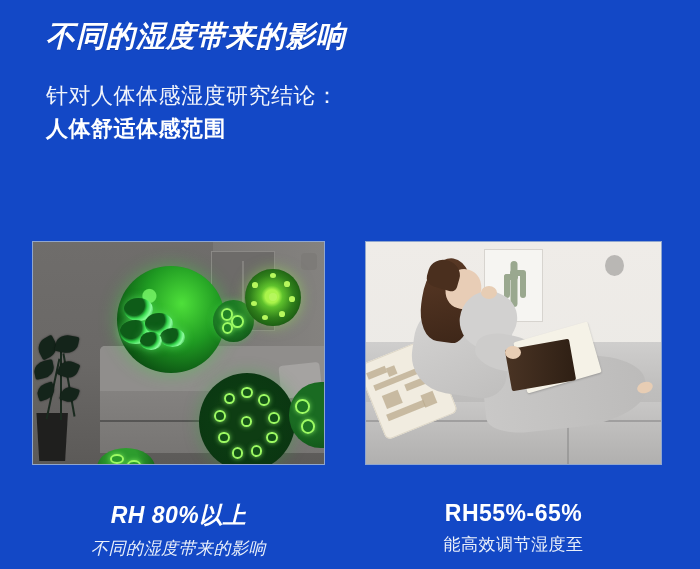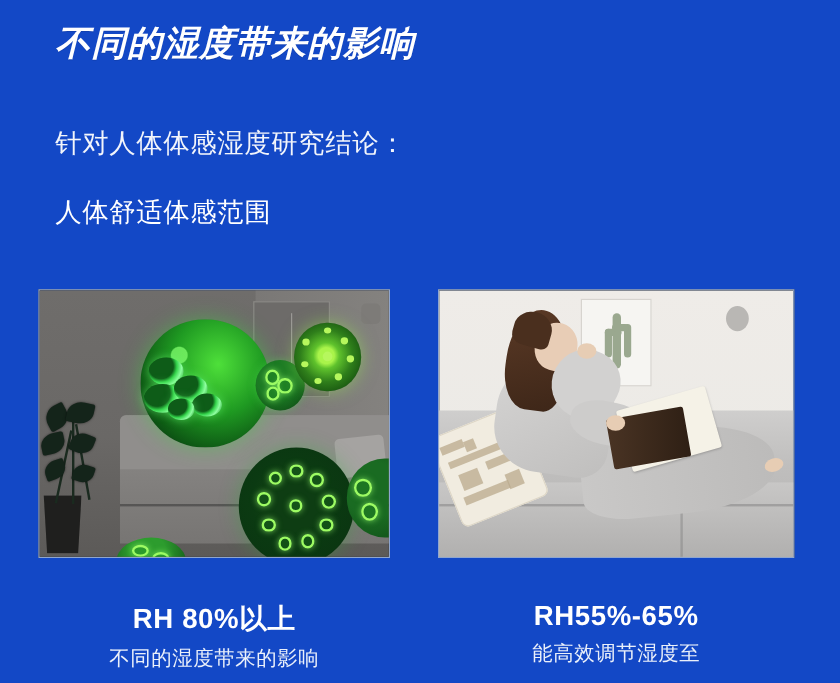--- a/index.html
+++ b/index.html
@@ -36,23 +36,22 @@
     position:absolute;
     left:46px; top:79px;
     width:460px;
   }
   .copy-line {
     color:#F2F5FB;
     font-size:22px;
     line-height:33px;
     white-space:nowrap;
     letter-spacing:.5px;
-    margin-top:24px;
-  }
-  .copy-line.bold { font-weight:normal; color:#ffffff; }
+  }
+  .copy-line.bold { font-weight:bold; color:#ffffff; }
   .copy-line .b { font-weight:bold; color:#ffffff; }
 
   
   .panel {
     position:absolute;
     top:241px;
     height:224px;
     overflow:hidden;
     border:1px solid #8fa6cf;
     background:#2b2b2b;
@@ -263,21 +262,21 @@
     border-radius:2px;
   }
   .foot {
     position:absolute; left:92%; top:63%; width:16px; height:11px;
     background:#e7cdb4; border-radius:50%;
     transform:rotate(-18deg);
   }
 
   
   .caption { position:absolute; text-align:center; }
-  #cap-left  { left:32px;  top:500px; width:293px; }
+  #cap-left  { left:32px;  top:500px; width:293px;font-style:italic; }
   #cap-right { left:365px; top:500px; width:297px; }
   .cap-title {
     color:#ffffff; font-size:23px; font-weight:bold;
     letter-spacing:.5px; white-space:nowrap;
   }
   .cap-sub {
     color:#EAF0FA; font-size:17px; margin-top:6px;
     letter-spacing:.5px; white-space:nowrap;
   }
 </style>

